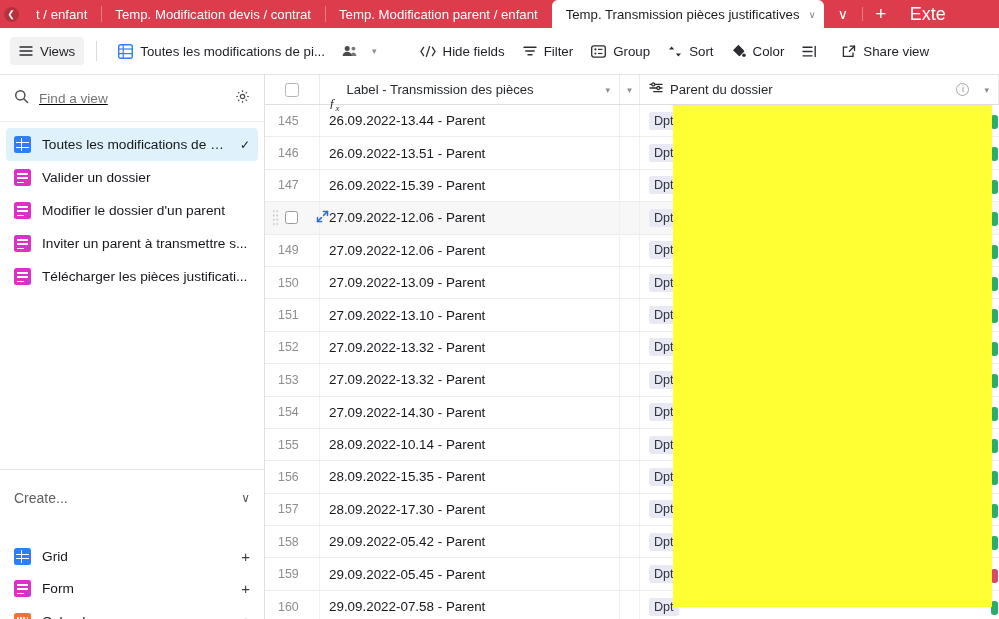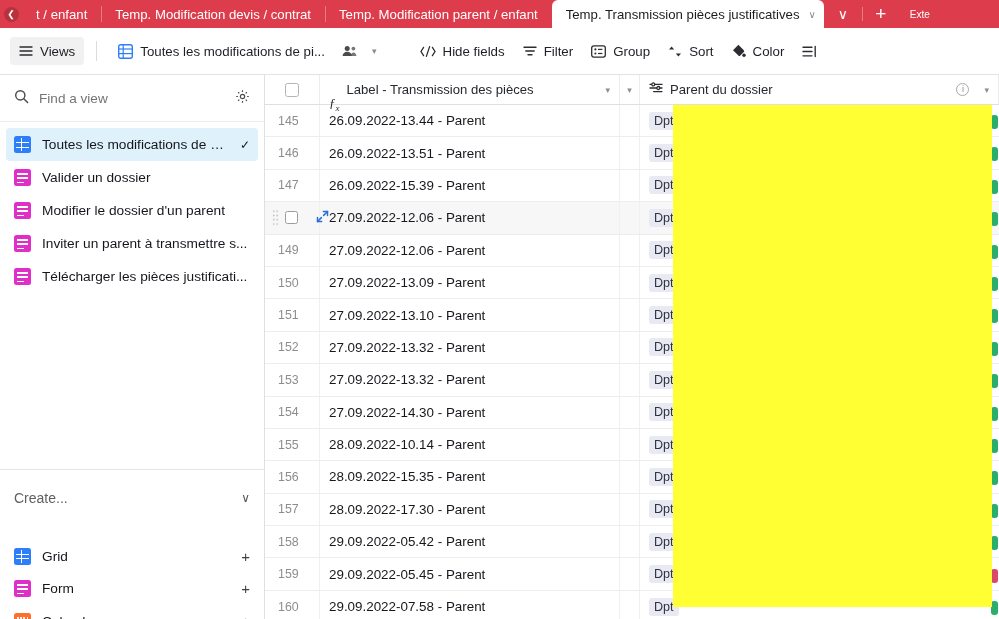--- a/index.html
+++ b/index.html
@@ -58,21 +58,21 @@
     position: relative;
   }
   .tab-chevron { width: 38px; font-size: 14px; }
   .tab-plus { width: 38px; font-size: 19px; font-weight: 300; }
   .tab-plus::before {
     content: ""; position: absolute; left: 0; top: 7px; bottom: 7px;
     width: 1px; background: rgba(255,255,255,0.32);
   }
   .tab-ext {
     display: flex; align-items: center; padding: 0 10px;
-    color: #fff; font-size: 10px; white-space: nowrap; flex: 0 0 auto;
+    color: #fff; font-size: 18px; white-space: nowrap; flex: 0 0 auto;
   }
 
   
   .toolbar {
     position: absolute; top: 28px; left: 0;
     width: 999px; height: 47px;
     background: #ffffff;
     border-bottom: 1px solid #e3e3e3;
     display: flex; align-items: center;
     padding: 0 8px;
@@ -98,20 +98,21 @@
   .sidebar {
     position: absolute; top: 75px; left: 0;
     width: 265px; height: 544px;
     background: #ffffff;
     border-right: 1px solid #e0e0e0;
   }
   .findview {
     height: 47px; display: flex; align-items: center;
     padding: 0 14px; border-bottom: 1px solid #ececec;
     gap: 10px;
+    text-decoration: underline;
   }
   .findview .ph { flex: 1; font-size: 13.6px; color: #6b6b6b; }
   .gear { color: #555; font-size: 15px; }
   .vlist { padding-top: 6px; }
   .vitem {
     display: flex; align-items: center; gap: 11px;
     height: 33px; margin: 0 6px;
     padding: 0 8px; border-radius: 4px;
     font-size: 13.7px; color: #15171c; cursor: pointer;
     white-space: nowrap;
@@ -392,20 +393,30 @@
         <svg width="15" height="13" viewBox="0 0 15 13" stroke="#2b2d31" stroke-width="1.35" stroke-linecap="round">
           <line x1="1" y1="2.2" x2="10" y2="2.2"></line>
             <line x1="1" y1="6.5" x2="10" y2="6.5"></line>
             <line x1="1" y1="10.8" x2="10" y2="10.8"></line>
           <line x1="13.2" y1="1.4" x2="13.2" y2="11.6"></line>
         </svg>
       </span>
       <span></span>
     </div>
 
+    <div class="tbtn">
+      <span>
+        <svg width="14" height="13" viewBox="0 0 14 13" fill="none" stroke="#2b2d31" stroke-width="1.3" stroke-linecap="round">
+          <path d="M8.2 1.2H12.5v4.3"></path>
+            <path d="M12.5 1.2 7.4 6.3"></path>
+          <path d="M11 7.8v3.6H1.4V2.1h3.7"></path>
+        </svg>
+      </span>
+      <span>Share view</span>
+    </div>
   </div>
 
   <div class="sidebar">
 
     <div class="findview">
       <span>
         <svg width="15" height="15" viewBox="0 0 15 15" fill="none" stroke="#4c4c4c" stroke-width="1.45">
           <circle cx="6.3" cy="6.3" r="4.6"></circle>
             <line x1="9.8" y1="9.8" x2="13.6" y2="13.6" stroke-linecap="round"></line>
         </svg>

